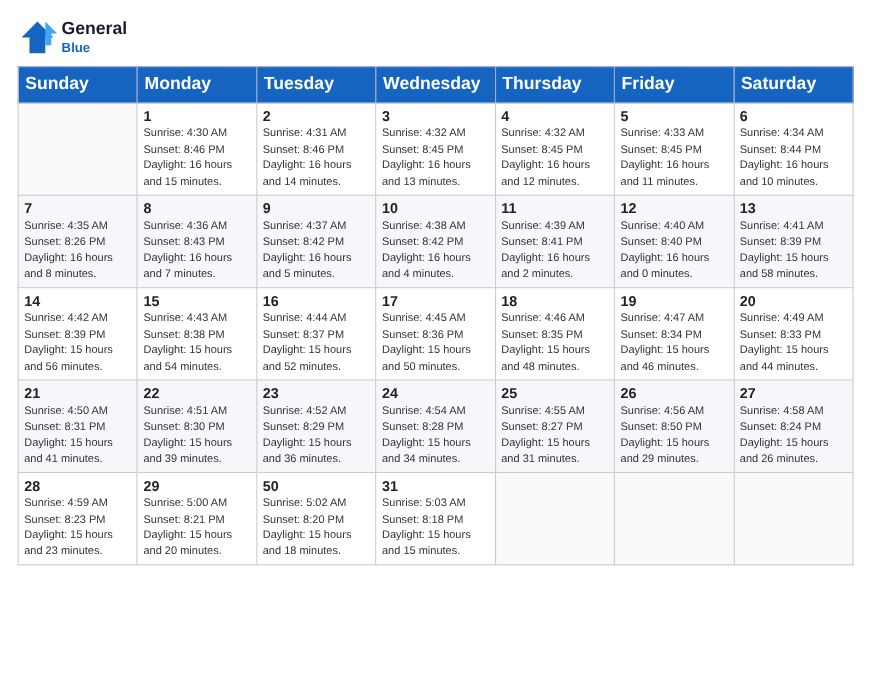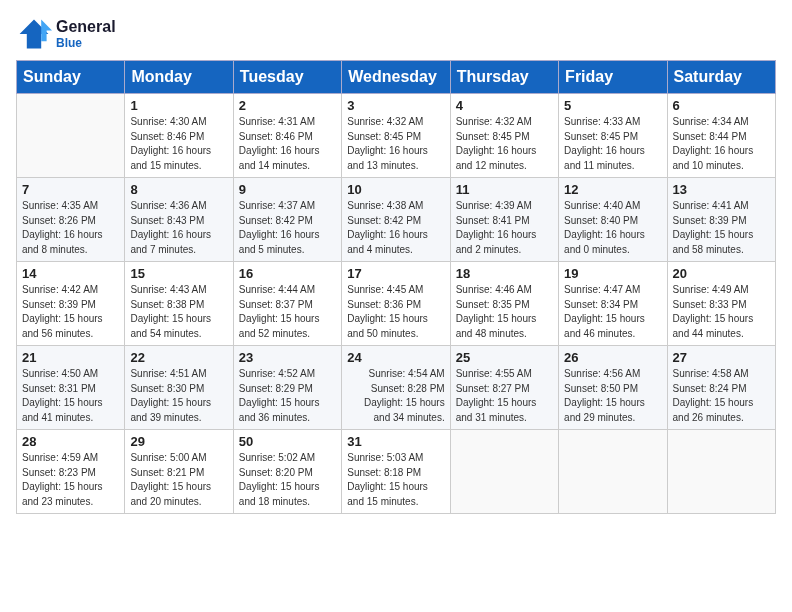--- a/index.html
+++ b/index.html
@@ -276,21 +276,21 @@
         </td>
         <td>
           <span class="day-num">23</span>
           <div class="day-info" style="white-space: pre-line;">Sunrise: 4:52 AM
 Sunset: 8:29 PM
 Daylight: 15 hours
 and 36 minutes.</div>
         </td>
         <td>
           <span class="day-num">24</span>
-          <div class="day-info" style="white-space: pre-line; text-align: right;">Sunrise: 4:54 AM
+          <div class="day-info" style="white-space: pre-line;">Sunrise: 4:54 AM
 Sunset: 8:28 PM
 Daylight: 15 hours
 and 34 minutes.</div>
         </td>
         <td>
           <span class="day-num">25</span>
           <div class="day-info" style="white-space: pre-line;">Sunrise: 4:55 AM
 Sunset: 8:27 PM
 Daylight: 15 hours
 and 31 minutes.</div>

